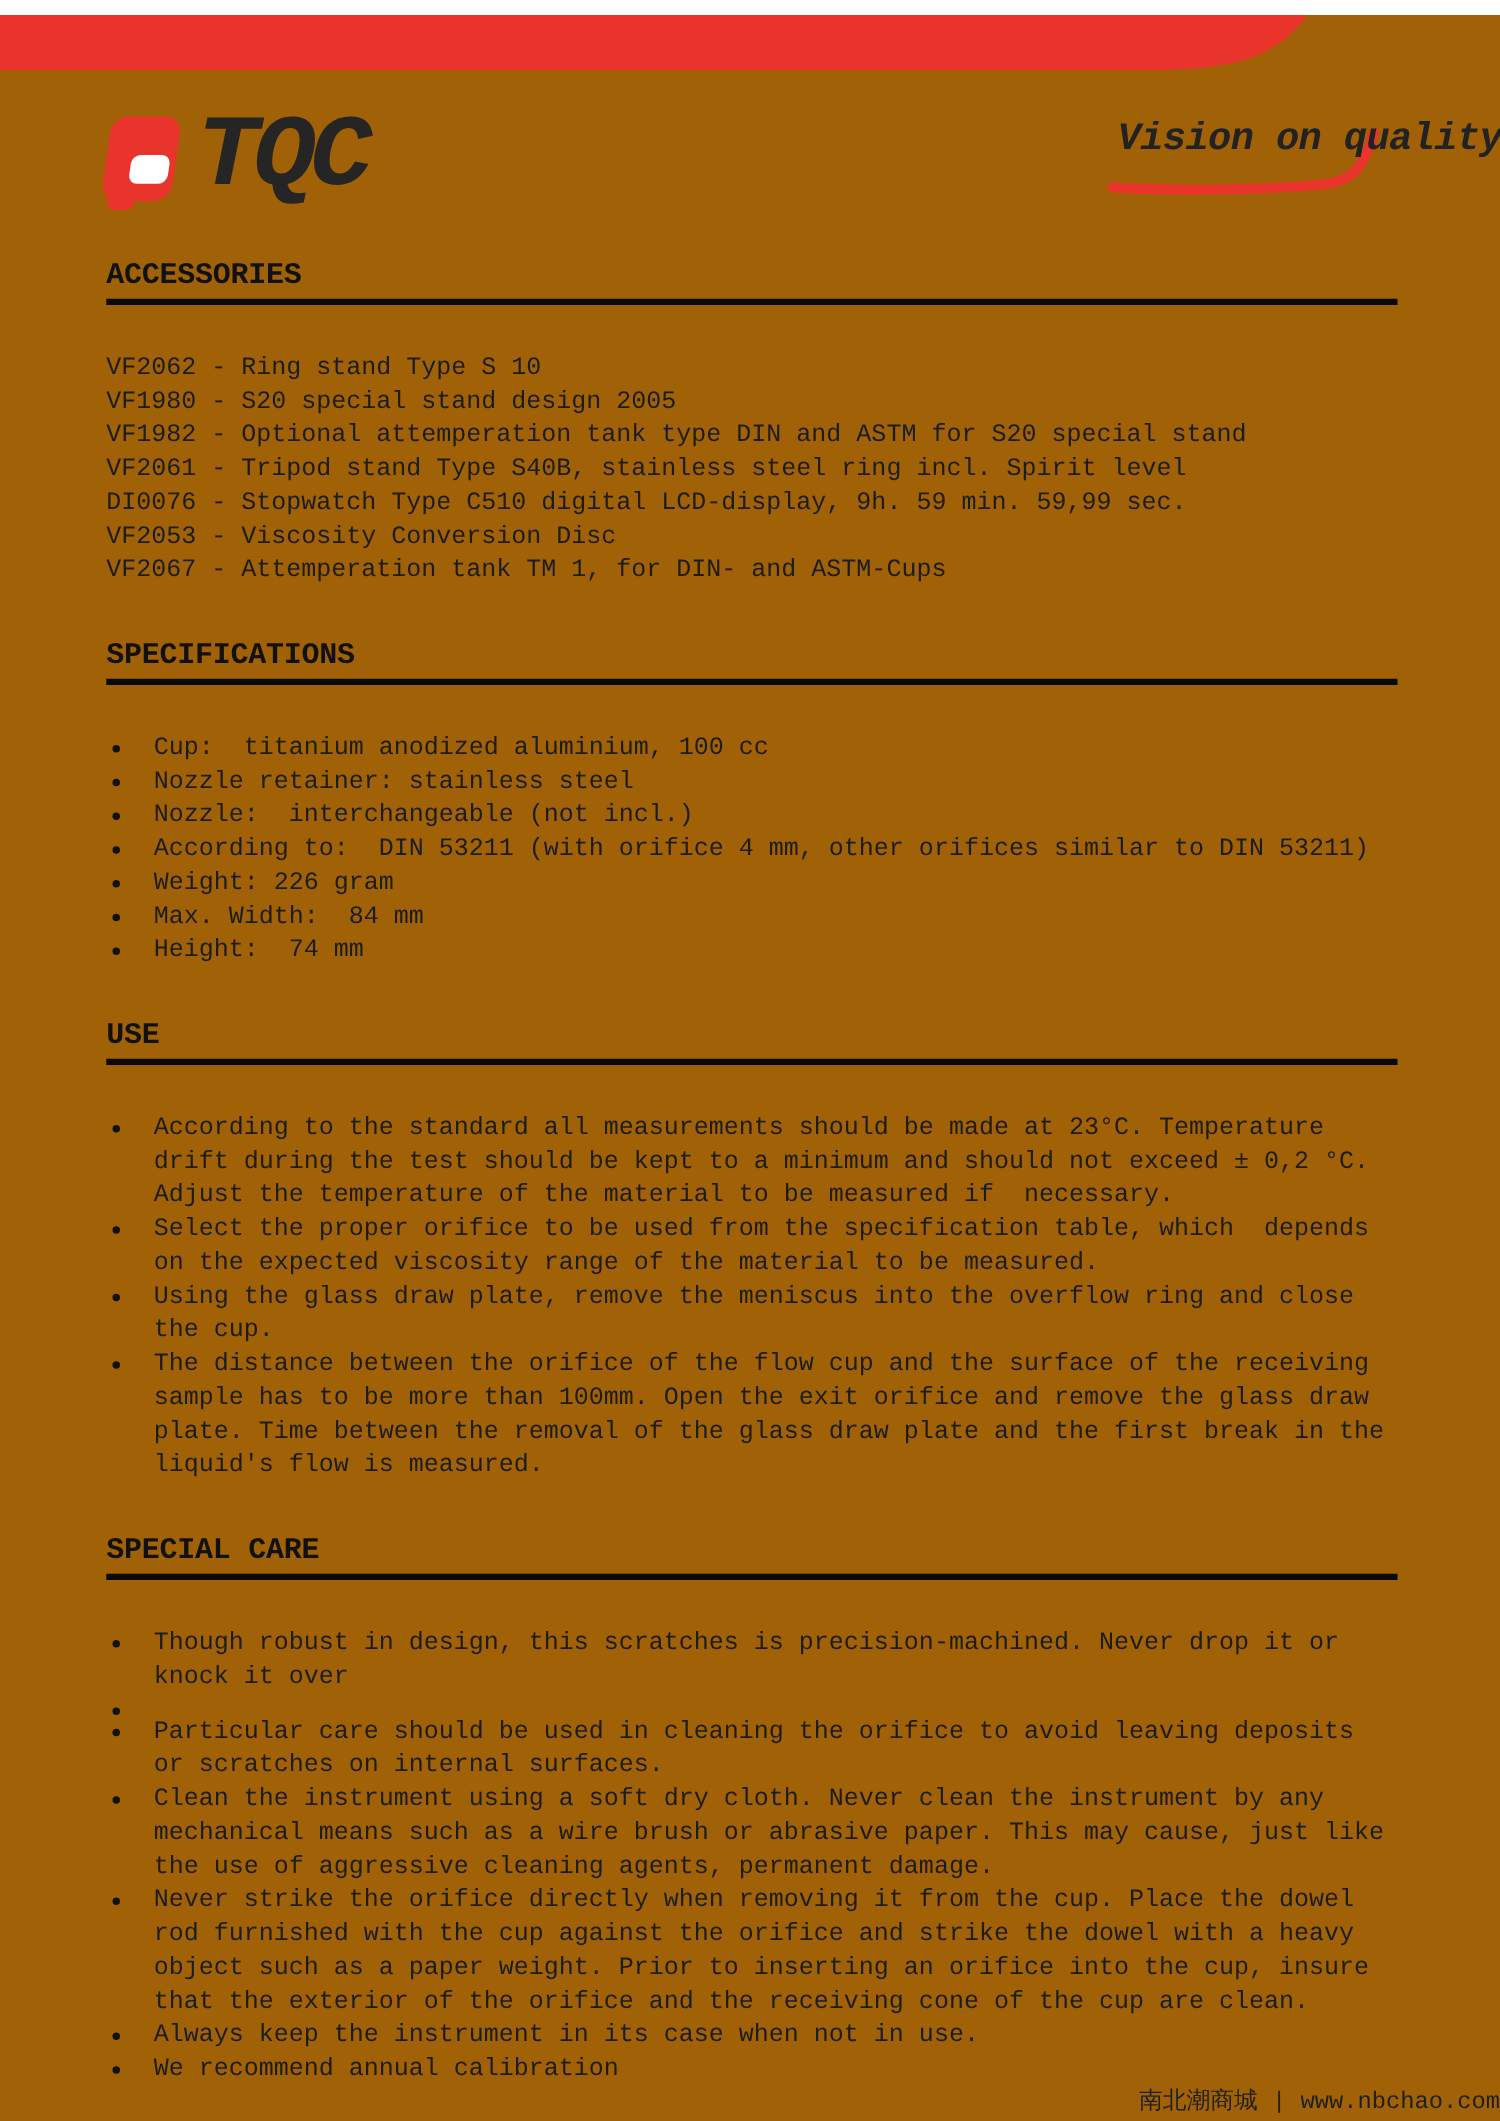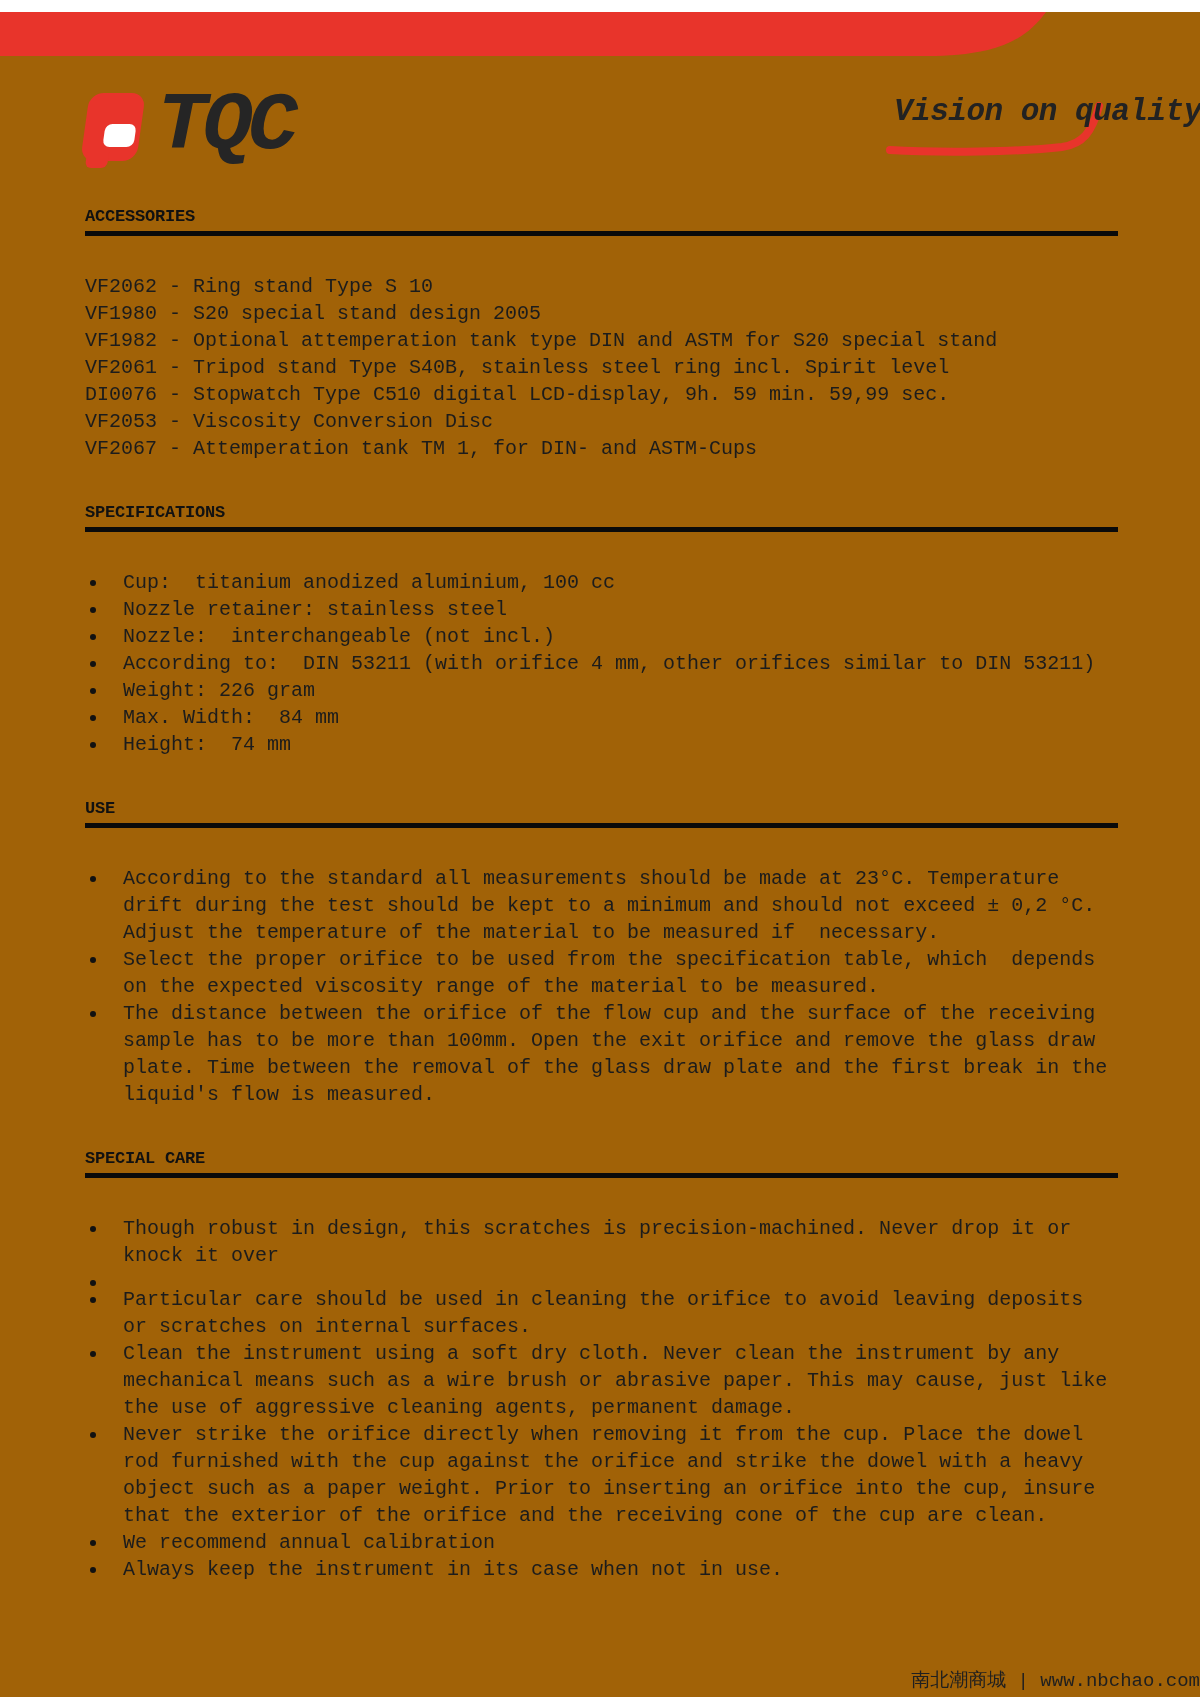--- a/index.html
+++ b/index.html
@@ -66,21 +66,21 @@
     letter-spacing: -0.5px;
     color: #222222;
     white-space: nowrap;
   }
   .tagline-swoosh { position: absolute; top: 0; left: 0; }
 
   
   main { position: absolute; top: 195px; left: 85px; right: 82px; }
   section h2 {
     margin: 0;
-    font-size: 17px;
+    font-size: 24px;
     font-weight: bold;
     letter-spacing: -0.2px;
     color: #111111;
   }
   .rule { height: 5px; background: #0a0a0a; margin-top: 5px; }
   section ul {
     list-style: none;
     margin: 37px 0 41px 0;
     padding: 0;
     font-size: 20px;
@@ -192,20 +192,24 @@
           <li>
             <span class="bullet"></span>
             <span class="item-text">According to the standard all measurements should be made at 23°C. Temperature drift during the test should be kept to a minimum and should not exceed ± 0,2 °C. Adjust the temperature of the material to be measured if  necessary.</span>
           </li>
           <li>
             <span class="bullet"></span>
             <span class="item-text">Select the proper orifice to be used from the specification table, which  depends on the expected viscosity range of the material to be measured.</span>
           </li>
           <li>
             <span class="bullet"></span>
+            <span class="item-text">Using the glass draw plate, remove the meniscus into the overflow ring and close the cup.</span>
+          </li>
+          <li>
+            <span class="bullet"></span>
             <span class="item-text">The distance between the orifice of the flow cup and the surface of the receiving sample has to be more than 100mm. Open the exit orifice and remove the glass draw plate. Time between the removal of the glass draw plate and the first break in the liquid's flow is measured.</span>
           </li>
         </ul>
       </section>
       <section>
         <h2>SPECIAL CARE</h2>
         <div class="rule"></div>
         <ul class="bullets">
           <li>
             <span class="bullet"></span>
@@ -221,25 +225,25 @@
           <li>
             <span class="bullet"></span>
             <span class="item-text">Clean the instrument using a soft dry cloth. Never clean the instrument by any mechanical means such as a wire brush or abrasive paper. This may cause, just like the use of aggressive cleaning agents, permanent damage.</span>
           </li>
           <li>
             <span class="bullet"></span>
             <span class="item-text">Never strike the orifice directly when removing it from the cup. Place the dowel rod furnished with the cup against the orifice and strike the dowel with a heavy object such as a paper weight. Prior to inserting an orifice into the cup, insure that the exterior of the orifice and the receiving cone of the cup are clean.</span>
           </li>
           <li>
             <span class="bullet"></span>
+            <span class="item-text">Always keep the instrument in its case when not in use.</span>
+          </li>
+          <li>
+            <span class="bullet"></span>
             <span class="item-text">We recommend annual calibration</span>
-          </li>
-          <li>
-            <span class="bullet"></span>
-            <span class="item-text">Always keep the instrument in its case when not in use.</span>
           </li>
         </ul>
       </section>
     </main>
 
   <footer>
     <span>南北潮商城 | www.nbchao.com</span>
   </footer>
 
 </div>

